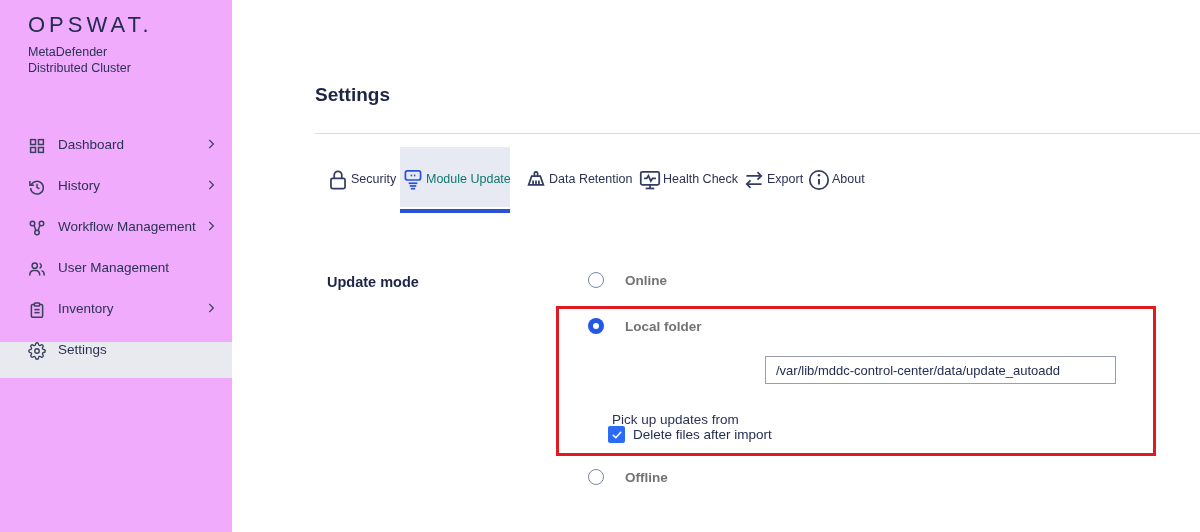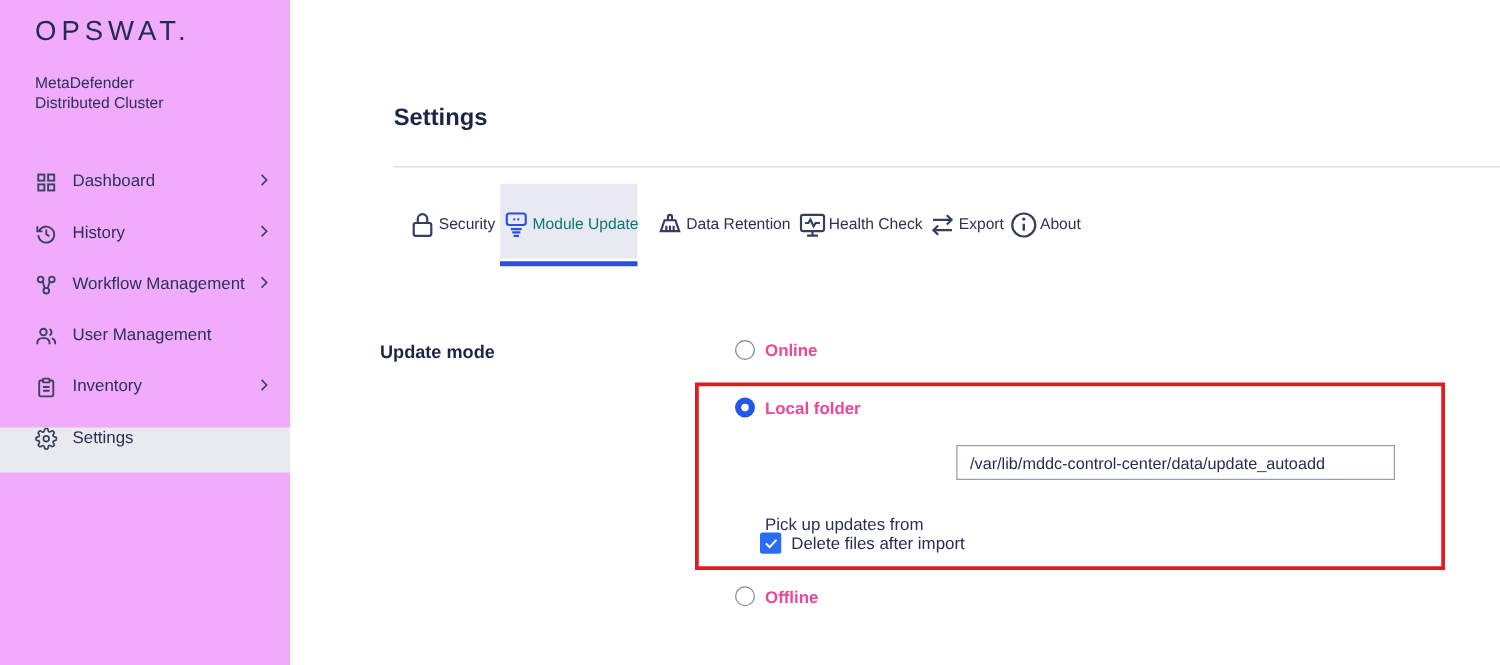--- a/index.html
+++ b/index.html
@@ -4,21 +4,21 @@
 <style>
   * { margin:0; padding:0; box-sizing:border-box; }
   html,body { background:#fff; }
   body { font-family:"Liberation Sans", sans-serif; color:#252e52; }
   .screen { position:relative; width:1200px; height:532px; background:#fff; overflow:hidden; }
 
   
   .sidebar { position:absolute; left:0; top:0; width:232px; height:532px; background:#f0abfc; }
   .logo { position:absolute; left:28px; top:12px; }
   .logo-title { font-size:22px; font-weight:500; letter-spacing:4px; color:#232c4e; }
-  .logo-sub { margin-top:20px; font-size:12.5px; line-height:16px; color:#2b3254; }
+  .logo-sub { margin-top:6px; font-size:12.5px; line-height:16px; color:#2b3254; }
   .nav-item { position:absolute; left:0; width:232px; height:36px; display:flex; padding:0 14px 0 28px; cursor:pointer; color:#2b3254; }
   .nav-item.active { background:#e8eaf0; }
   .nav-icon { width:18px; height:18px; display:inline-flex; margin-right:12px; color:#39415f; flex:0 0 auto; }
   .nav-icon svg { width:18px; height:18px; }
   .nav-label { font-size:13.5px; flex:1 1 auto; }
   .chev { width:14px; height:14px; color:#39415f; display:inline-flex; }
   .chev svg { width:14px; height:14px; }
 
   
   .page-title { position:absolute; left:315px; top:84px; font-size:19px; font-weight:700; color:#1c2547; }
@@ -26,27 +26,27 @@
 
   .tab { position:absolute; top:147px; height:60px; display:flex; flex-direction:row; align-items:center; justify-content:flex-start; cursor:pointer; color:#2b3254; }
   .tab .tab-icon { margin-top:6px; height:30px; display:flex; align-items:center; color:#333d60; }
   .tab .tab-icon svg { width:26px; height:26px; }
   .tab .tab-label { font-size:12.5px; margin-top:3px; white-space:nowrap; }
   .tab.active { background:#e7eaf3; color:#2b51d8; }
   .tab.active .tab-icon { color:#2b51d8; }
   .tab.active .tab-label { font-weight:400; color:#0f766e; }
   .tab.active::after { content:""; position:absolute; left:0; right:0; top:62px; height:4px; background:#2b51d8; }
 
-  .section-label { position:absolute; left:304px; top:274px; font-size:14.5px; font-weight:700; color:#1c2547; }
+  .section-label { position:absolute; left:327px; top:274px; font-size:14.5px; font-weight:700; color:#1c2547; }
 
   .radio-row { position:absolute; display:flex; align-items:center; cursor:pointer; }
   .radio { width:16px; height:16px; border-radius:50%; border:1.5px solid #7d88a6; background:#fff; position:relative; flex:0 0 auto; }
   .radio.selected { border:none; background:#2457e5; }
   .radio.selected::after { content:""; position:absolute; left:5px; top:5px; width:6px; height:6px; border-radius:50%; background:#fff; }
-  .radio-label { margin-left:8px; font-size:13.5px; font-weight:700; color:#ec4899; }
+  .radio-label { margin-left:21px; font-size:13.5px; font-weight:700; color:#737373; }
 
   .highlight-box { position:absolute; left:556px; top:306px; width:600px; height:150px; border:3px solid #e11b22; pointer-events:none; }
 
   .pickup-label { position:absolute; left:612px; top:364px; font-size:13.5px; color:#2b3254;margin-top:48px; }
   .pickup-input { position:absolute; left:765px; top:356px; width:351px; height:28px; border:1px solid #979eb3; background:#fff; font-family:"Liberation Sans", sans-serif; font-size:13px; color:#252e52; padding:3px 10px; outline:none; }
 
   .check-row { position:absolute; left:608px; top:426px; display:flex; align-items:center; cursor:pointer; }
   .checkbox { width:17px; height:17px; border-radius:2px; background:#2a6df4; display:inline-flex; align-items:center; justify-content:center; flex:0 0 auto; }
   .checkbox svg { width:12px; height:12px; }
   .check-label { margin-left:8px; font-size:13.5px; color:#252e52; }

